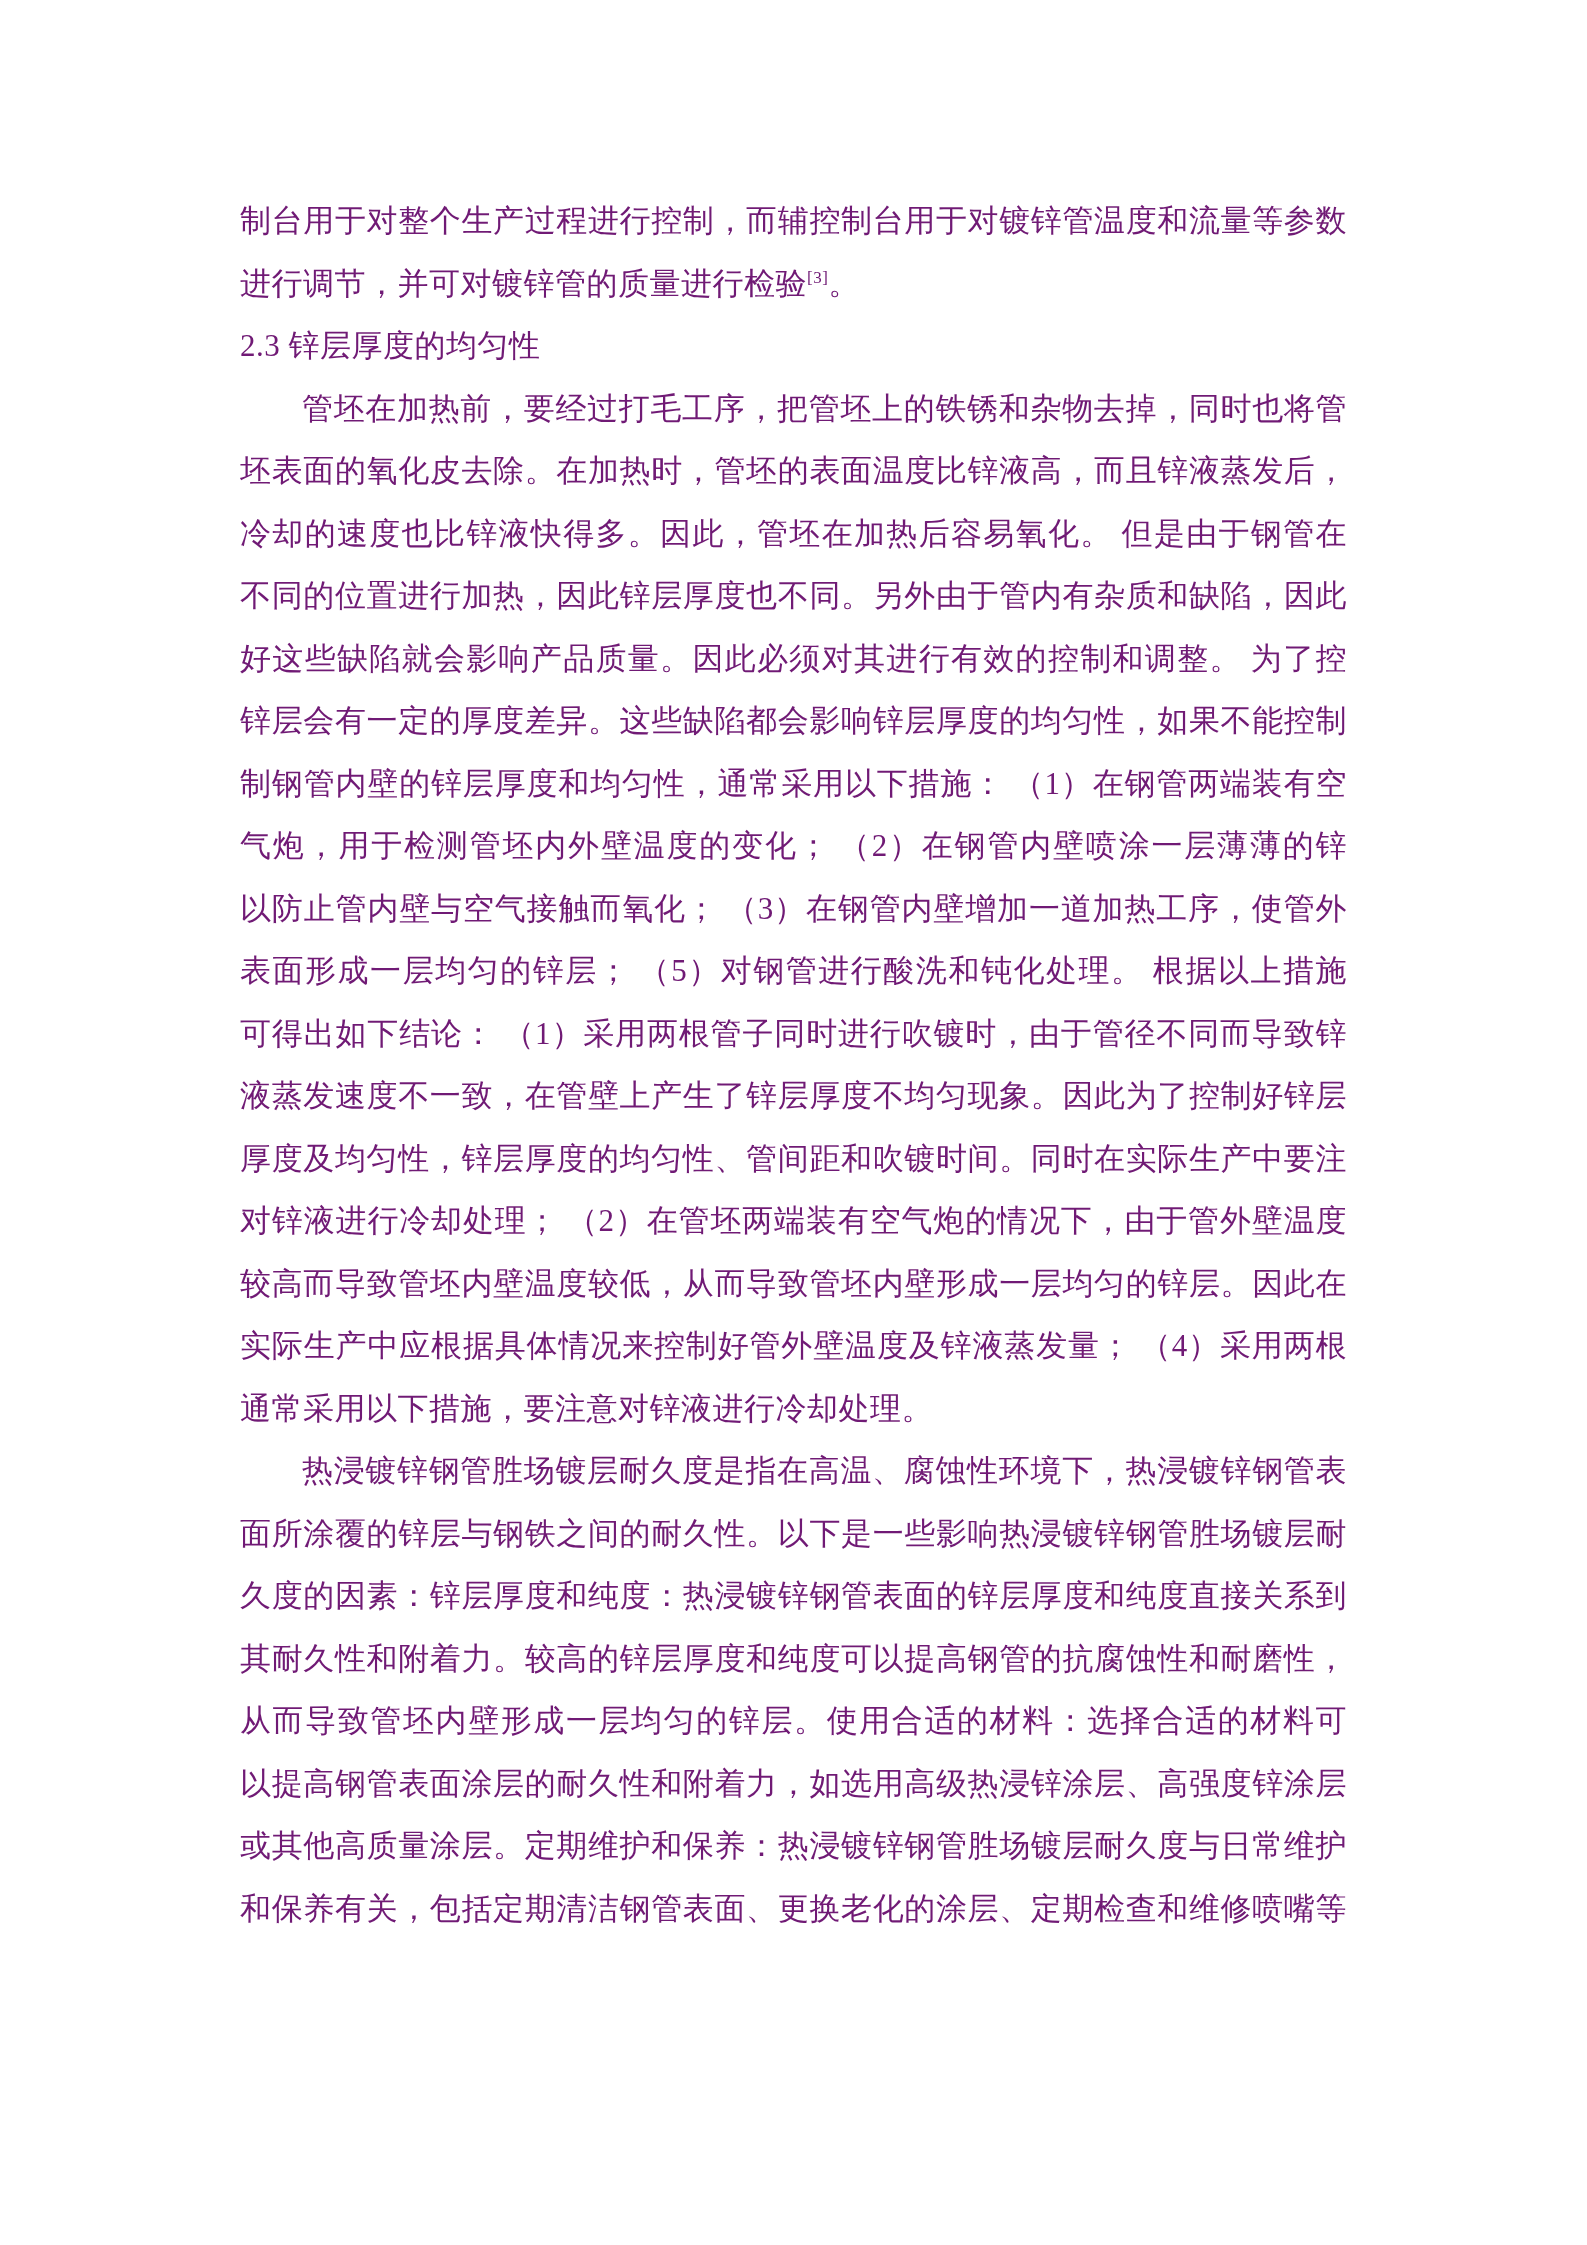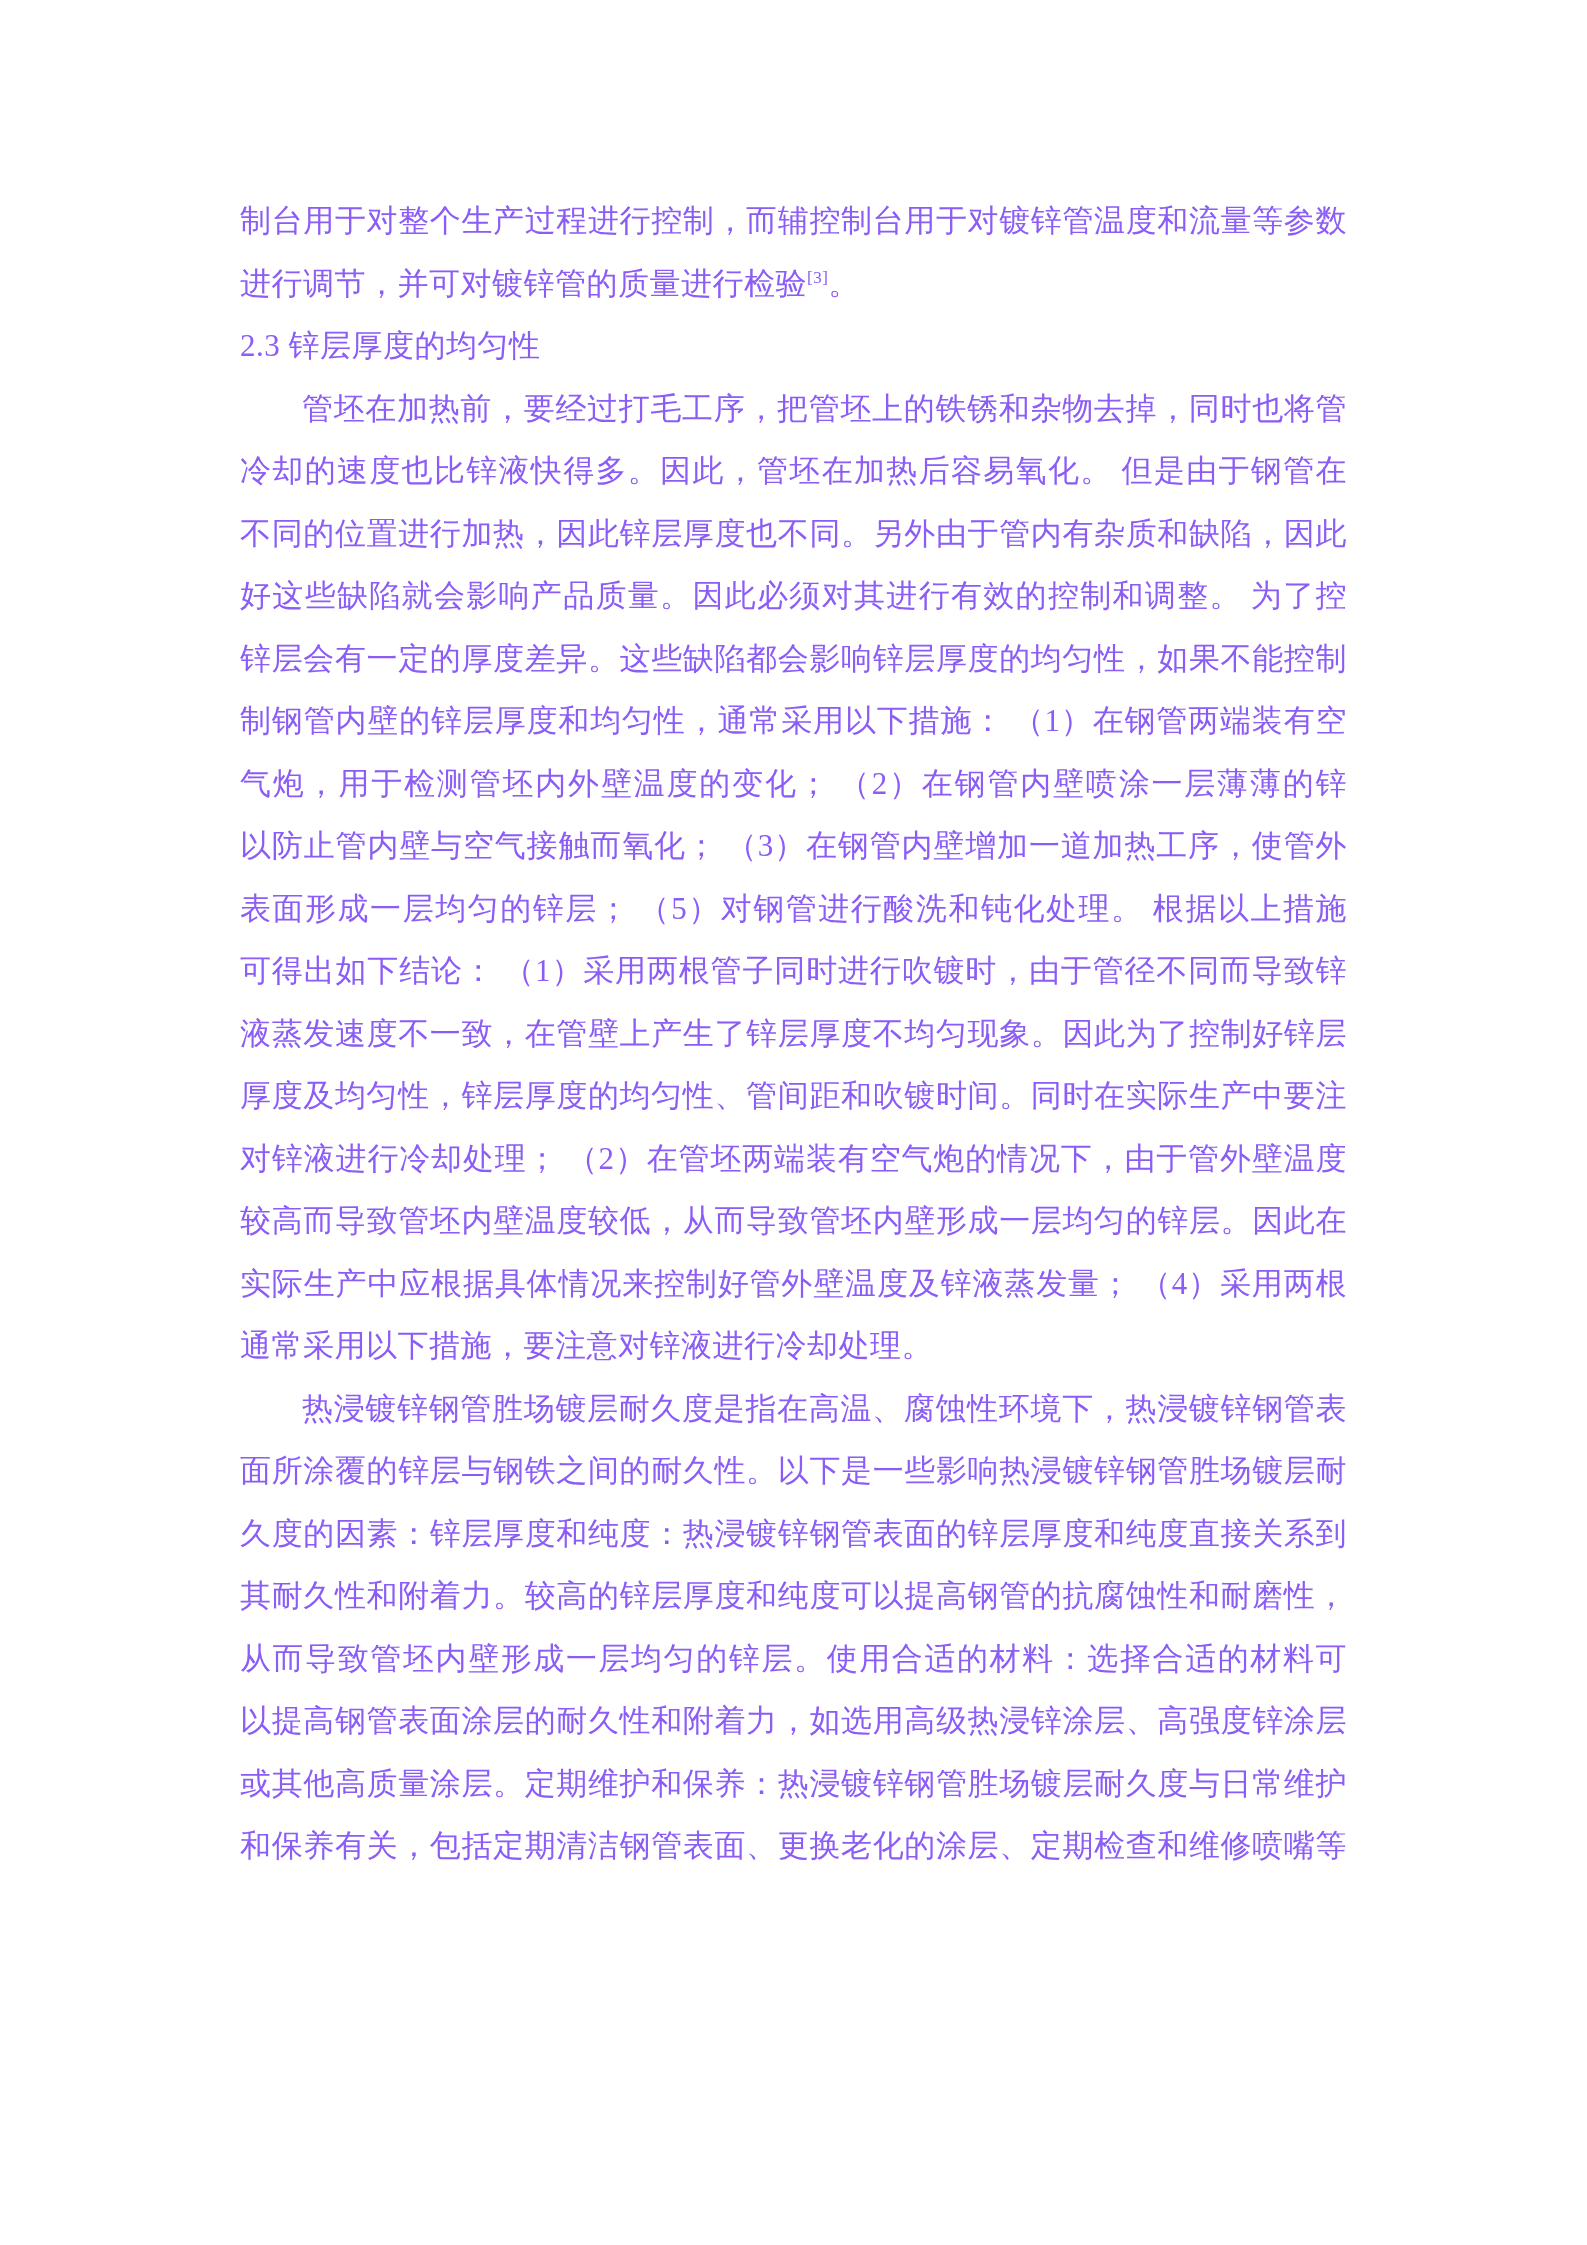--- a/index.html
+++ b/index.html
@@ -7,21 +7,21 @@
     padding: 0;
     background: #ffffff;
   }
   .page {
     position: relative;
     width: 1587px;
     height: 2245px;
     background: #ffffff;
     overflow: hidden;
     font-family: "Liberation Serif", "DejaVu Serif", serif;
-    color: #8b5cf6;
+    color: #701a75;
     text-decoration: underline;
   }
   .body-text {
     position: absolute;
     left: 240px;
     top: 190px;
     width: 1107px;
     font-size: 31px;
     line-height: 62.5px;
     letter-spacing: 0.5px;
@@ -52,20 +52,21 @@
 </style>
 </head>
 <body>
 
 <div class="page">
   <div class="body-text" id="lines-container">
       <div class="line j"><span>制台用于对整个生产过程进行控制，而辅控制台用于对镀锌管温度和流量等参数</span></div>
       <div class="line"><span>进行调节，并可对镀锌管的质量进行检验</span><sup>[3]</sup><span>。</span></div>
       <div class="line heading"><span>2.3 锌层厚度的均匀性</span></div>
       <div class="line j indent"><span>管坯在加热前，要经过打毛工序，把管坯上的铁锈和杂物去掉，同时也将管</span></div>
+      <div class="line j"><span>坯表面的氧化皮去除。在加热时，管坯的表面温度比锌液高，而且锌液蒸发后，</span></div>
       <div class="line j"><span>冷却的速度也比锌液快得多。因此，管坯在加热后容易氧化。 但是由于钢管在</span></div>
       <div class="line j"><span>不同的位置进行加热，因此锌层厚度也不同。另外由于管内有杂质和缺陷，因此</span></div>
       <div class="line j"><span>好这些缺陷就会影响产品质量。因此必须对其进行有效的控制和调整。 为了控</span></div>
       <div class="line j"><span>锌层会有一定的厚度差异。这些缺陷都会影响锌层厚度的均匀性，如果不能控制</span></div>
       <div class="line j"><span>制钢管内壁的锌层厚度和均匀性，通常采用以下措施： （1）在钢管两端装有空</span></div>
       <div class="line j"><span>气炮，用于检测管坯内外壁温度的变化； （2）在钢管内壁喷涂一层薄薄的锌浆，</span></div>
       <div class="line j"><span>以防止管内壁与空气接触而氧化； （3）在钢管内壁增加一道加热工序，使管外</span></div>
       <div class="line j"><span>表面形成一层均匀的锌层； （5）对钢管进行酸洗和钝化处理。 根据以上措施</span></div>
       <div class="line j"><span>可得出如下结论： （1）采用两根管子同时进行吹镀时，由于管径不同而导致锌</span></div>
       <div class="line j"><span>液蒸发速度不一致，在管壁上产生了锌层厚度不均匀现象。因此为了控制好锌层</span></div>

